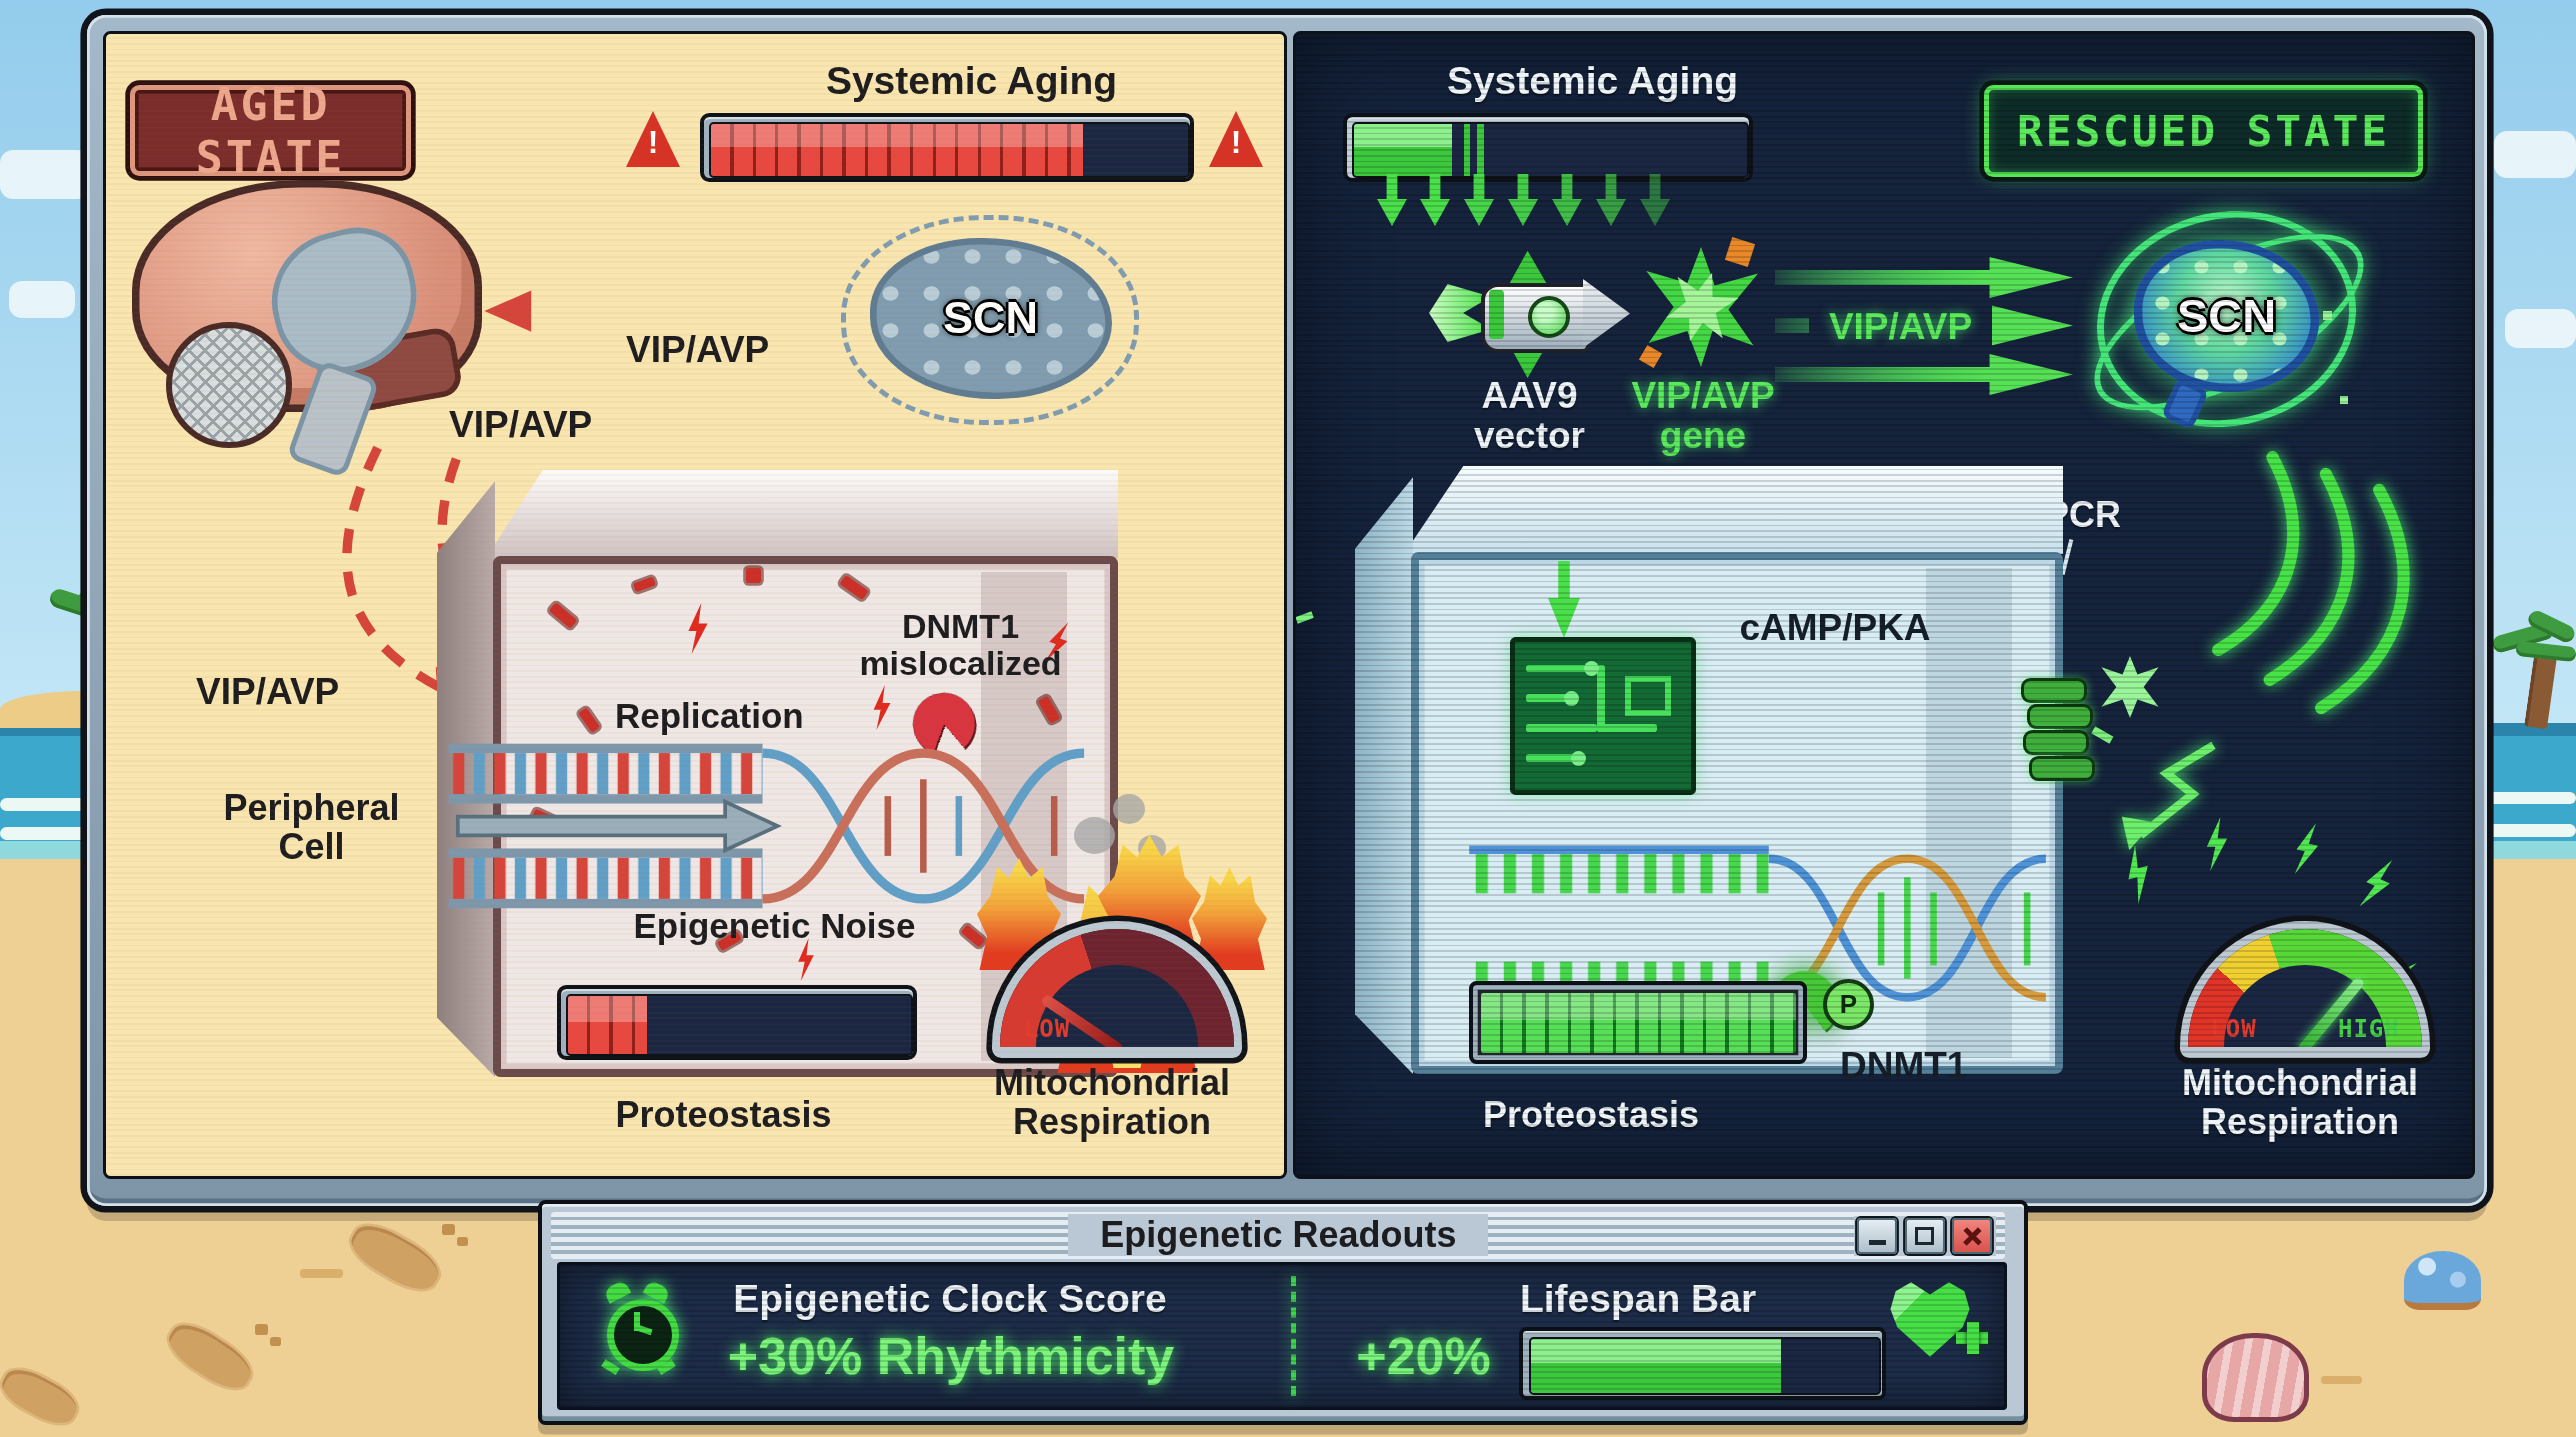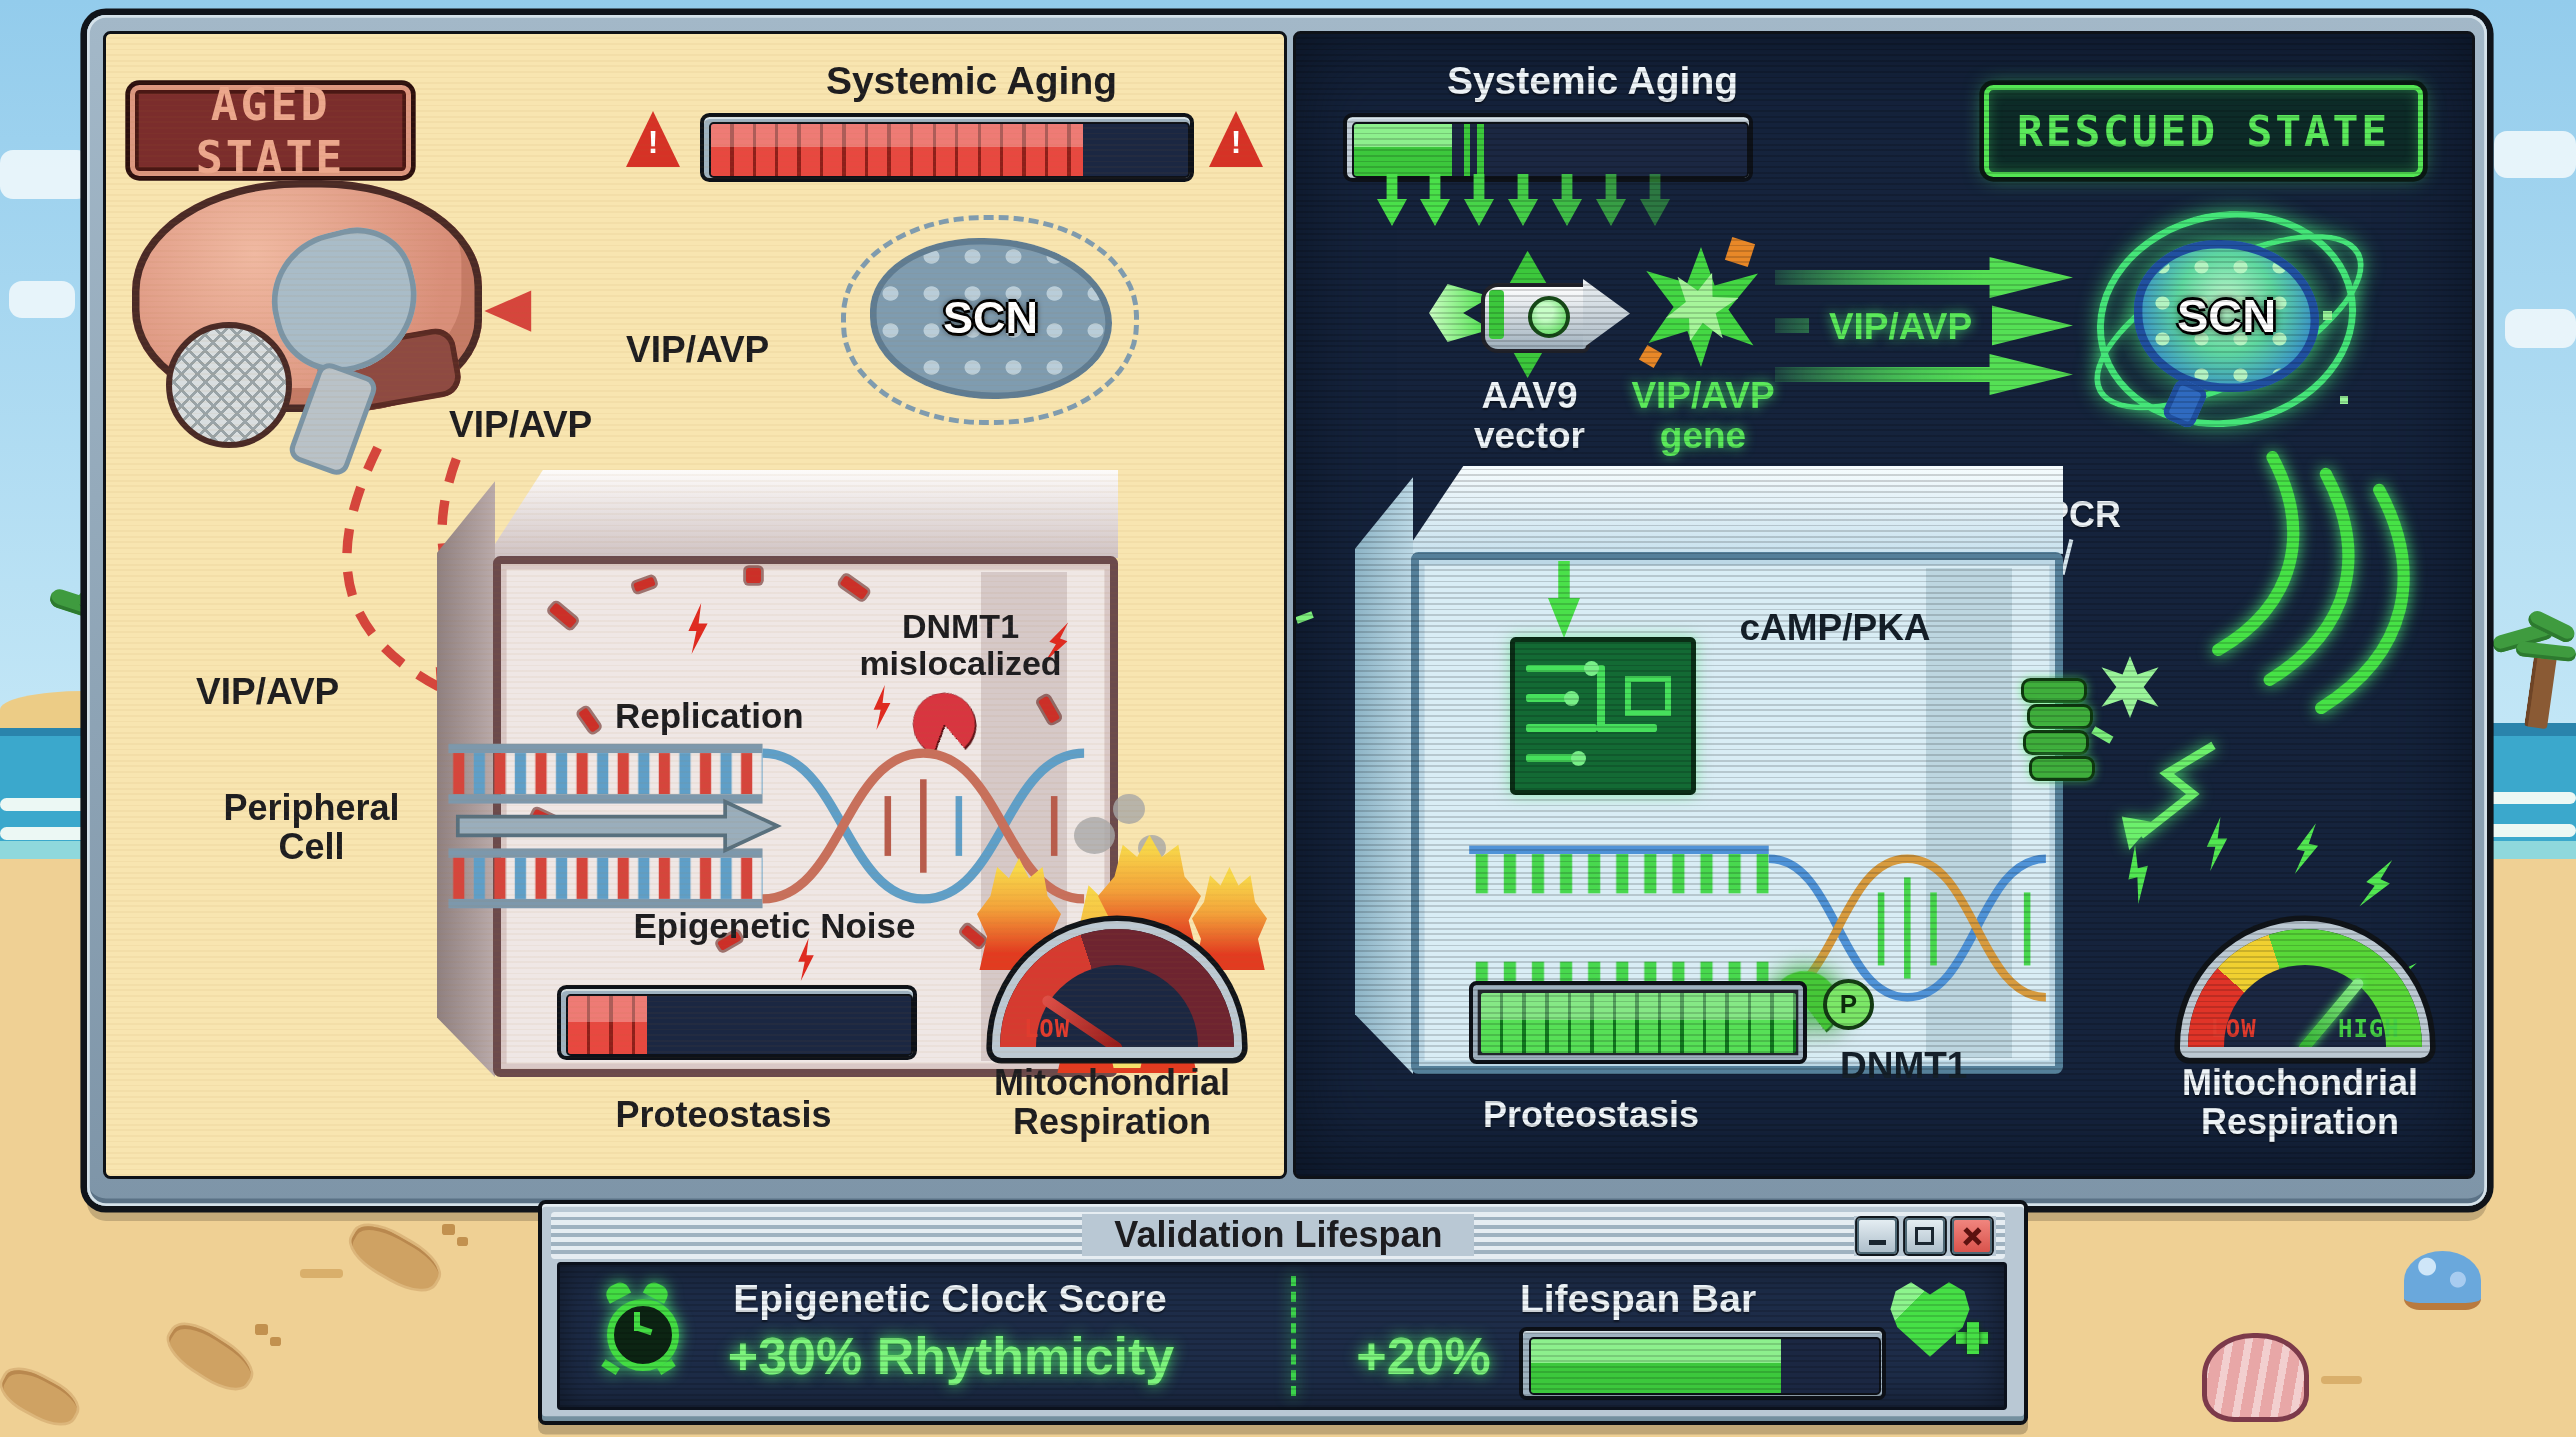--- a/index.html
+++ b/index.html
@@ -513,21 +513,21 @@
       </div>
       <div class="abs txt white ctr" style="left:859px;top:1026px;width:290px;height:86px;font-size:36px;flex-direction:column;">
         <span>Mitochondrial</span>
         <span>Respiration</span>
       </div>
     </div>
   </div>
 
   <div class="abs vwin">
     <div class="abs vtitle ctr">
-      <span class="txt dark vtitleLbl">Validation Lifespan</span>
+      <span class="txt dark vtitleLbl">Epigenetic Readouts</span>
       <div class="abs" style="right:9.4px;top:4.7px;display:flex;gap:7.5px;background:#b9c8d4;padding:1.9px 3.7px;">
         <div class="vbtn">
           <div style="width:17px;height:4.7px;background:#1a2630;margin-top:13px;"></div>
         </div>
         <div class="vbtn">
           <div style="width:13px;height:11.2px;border:3.7px solid #1a2630;"></div>
         </div>
         <div class="vbtn vbtnClose">
           <div style="position:relative;width:17px;height:17px;">
             <div style="position:absolute;left:6.6px;top:-1.9px;width:4.7px;height:20.6px;background:#5c1210;transform:rotate(45deg);"></div>

